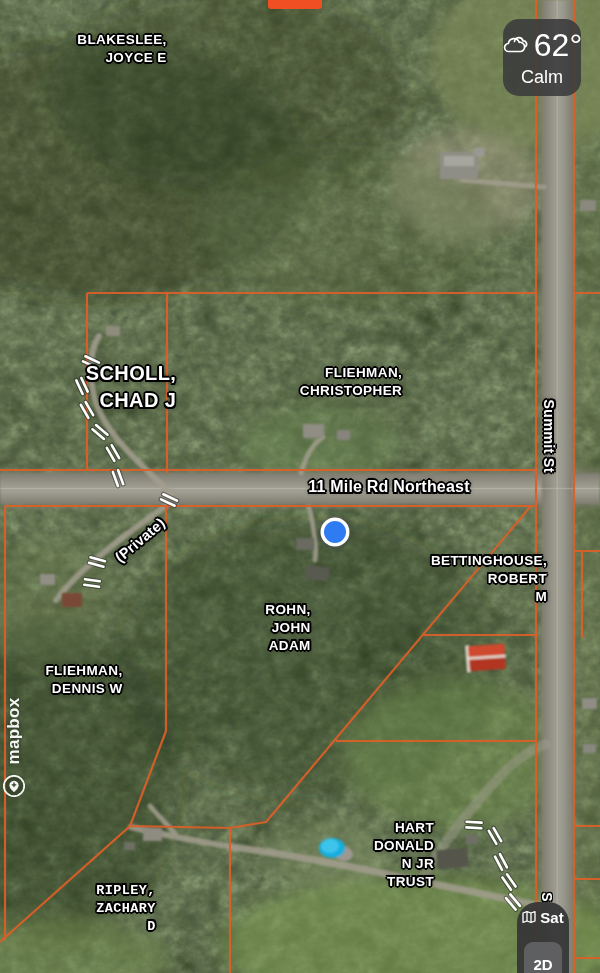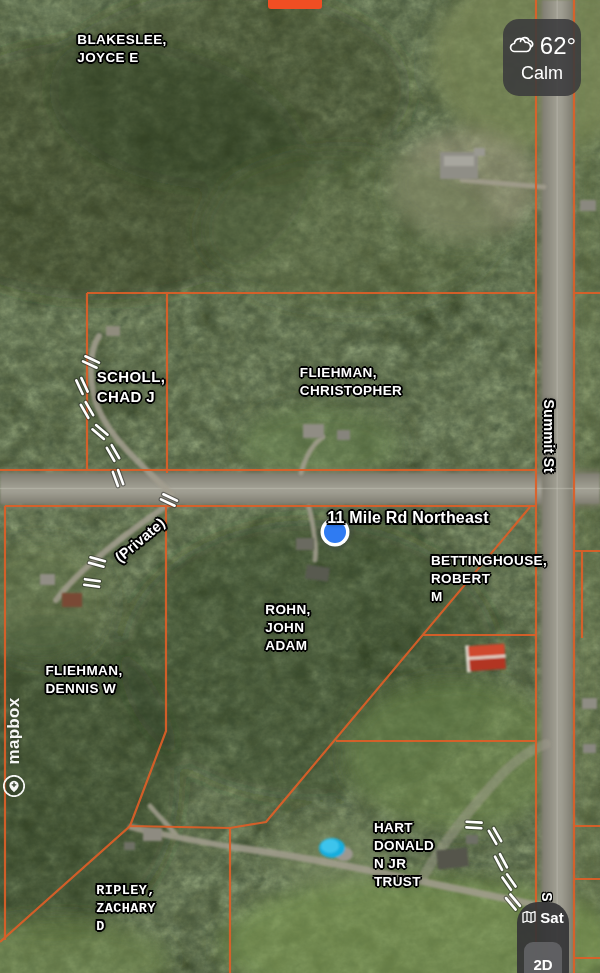--- a/index.html
+++ b/index.html
@@ -1,56 +1,56 @@
 <!DOCTYPE html>
 <html><head>
 <meta charset="utf-8">
 <style>
   html,body{margin:0;padding:0;background:#101010;}
   .screen{position:relative;width:600px;height:973px;overflow:hidden;
           font-family:"Liberation Sans",sans-serif;background:#3b4828;}
   .screen svg.mapsvg{position:absolute;left:0;top:0;}
 
   
-  .owner{position:absolute;transform:translate(-50%,-50%);text-align:left;color:#fff;
+  .owner{position:absolute;transform:translate(-50%,-50%);text-align:right;color:#fff;
          font-weight:800;font-size:13.5px;line-height:1.34;letter-spacing:.4px;white-space:nowrap;z-index:3;
          text-shadow:-1.4px -1.4px 0 #000,1.4px -1.4px 0 #000,-1.4px 1.4px 0 #000,1.4px 1.4px 0 #000,
                      -1.8px 0 0 #000,1.8px 0 0 #000,0 -1.8px 0 #000,0 1.8px 0 #000,0 0 5px rgba(0,0,0,.85);}
   .owner span{display:block;}
   .roadlbl{position:absolute;transform:translate(-50%,-50%);color:#fff;font-weight:800;font-size:16px;
            letter-spacing:.2px;white-space:nowrap;z-index:3;
            text-shadow:-1.5px -1.5px 0 #000,1.5px -1.5px 0 #000,-1.5px 1.5px 0 #000,1.5px 1.5px 0 #000,
                        -2px 0 0 #000,2px 0 0 #000,0 -2px 0 #000,0 2px 0 #000,0 0 5px rgba(0,0,0,.85);}
   .vert{writing-mode:vertical-rl;}
   .lbl-blakeslee{left:122px;top:49px;}
-  .lbl-scholl{left:131px;top:387px;font-size:15px;}
+  .lbl-scholl{left:131px;top:387px;font-size:20px;}
   .lbl-wosinski{left:351px;top:382px;}
   .lbl-rohn{left:288px;top:598px;margin-top:30px;}
   .lbl-bettinghouse{left:489px;top:579px;}
   .lbl-fliehman{left:84px;top:680px;}
   .lbl-hart{left:404px;top:855px;}
   .lbl-ripley{left:126px;top:909px;font-family:Liberation Mono, monospace;}
-  .lbl-11mile{left:408px;top:487px;margin-top:31px;}
+  .lbl-11mile{left:389px;top:487px;}
   .lbl-summit{left:549px;top:436px;font-size:14.5px;}
   .lbl-private{left:140px;top:540px;font-size:14.5px;transform:translate(-50%,-50%) rotate(-40deg);}
   .frag{position:absolute;transform:translate(-50%,-50%);color:#fff;font-weight:800;font-size:14px;z-index:2;
         text-shadow:-1.4px -1.4px 0 #000,1.4px -1.4px 0 #000,-1.4px 1.4px 0 #000,1.4px 1.4px 0 #000;}
   .frag-top{left:547px;top:897px;}
   .frag-bottom{left:547px;top:963px;}
 
   
   .top-banner{position:absolute;left:268px;top:0;width:54px;height:9px;background:#f04e23;
               border-radius:0 0 3px 3px;z-index:6;}
 
   
   .weather{position:absolute;left:503px;top:19px;width:78px;height:77px;background:rgba(58,58,60,.88);
            border-radius:16px;display:flex;flex-direction:column;align-items:center;justify-content:center;
            gap:3px;z-index:10;color:#fff;}
   .weather .row{display:flex;align-items:center;gap:5px;}
-  .weather .temp{font-size:24px;font-weight:500;}
+  .weather .temp{font-size:32px;font-weight:500;}
   .weather .cond{font-size:18px;font-weight:400;}
 
   
   .layers{position:absolute;left:517px;top:902px;width:52px;background:rgba(52,52,54,.92);
           border-radius:21px;display:flex;flex-direction:column;align-items:center;gap:16px;
           padding:7px 0 6px 0;z-index:10;color:#fff;}
   .layers .satrow{display:flex;align-items:center;gap:4px;font-size:15px;font-weight:700;cursor:pointer;}
   .layers .pill{background:rgba(97,97,100,.95);border-radius:9px;padding:14px 9px;font-size:15px;
                 font-weight:700;cursor:pointer;}
 

